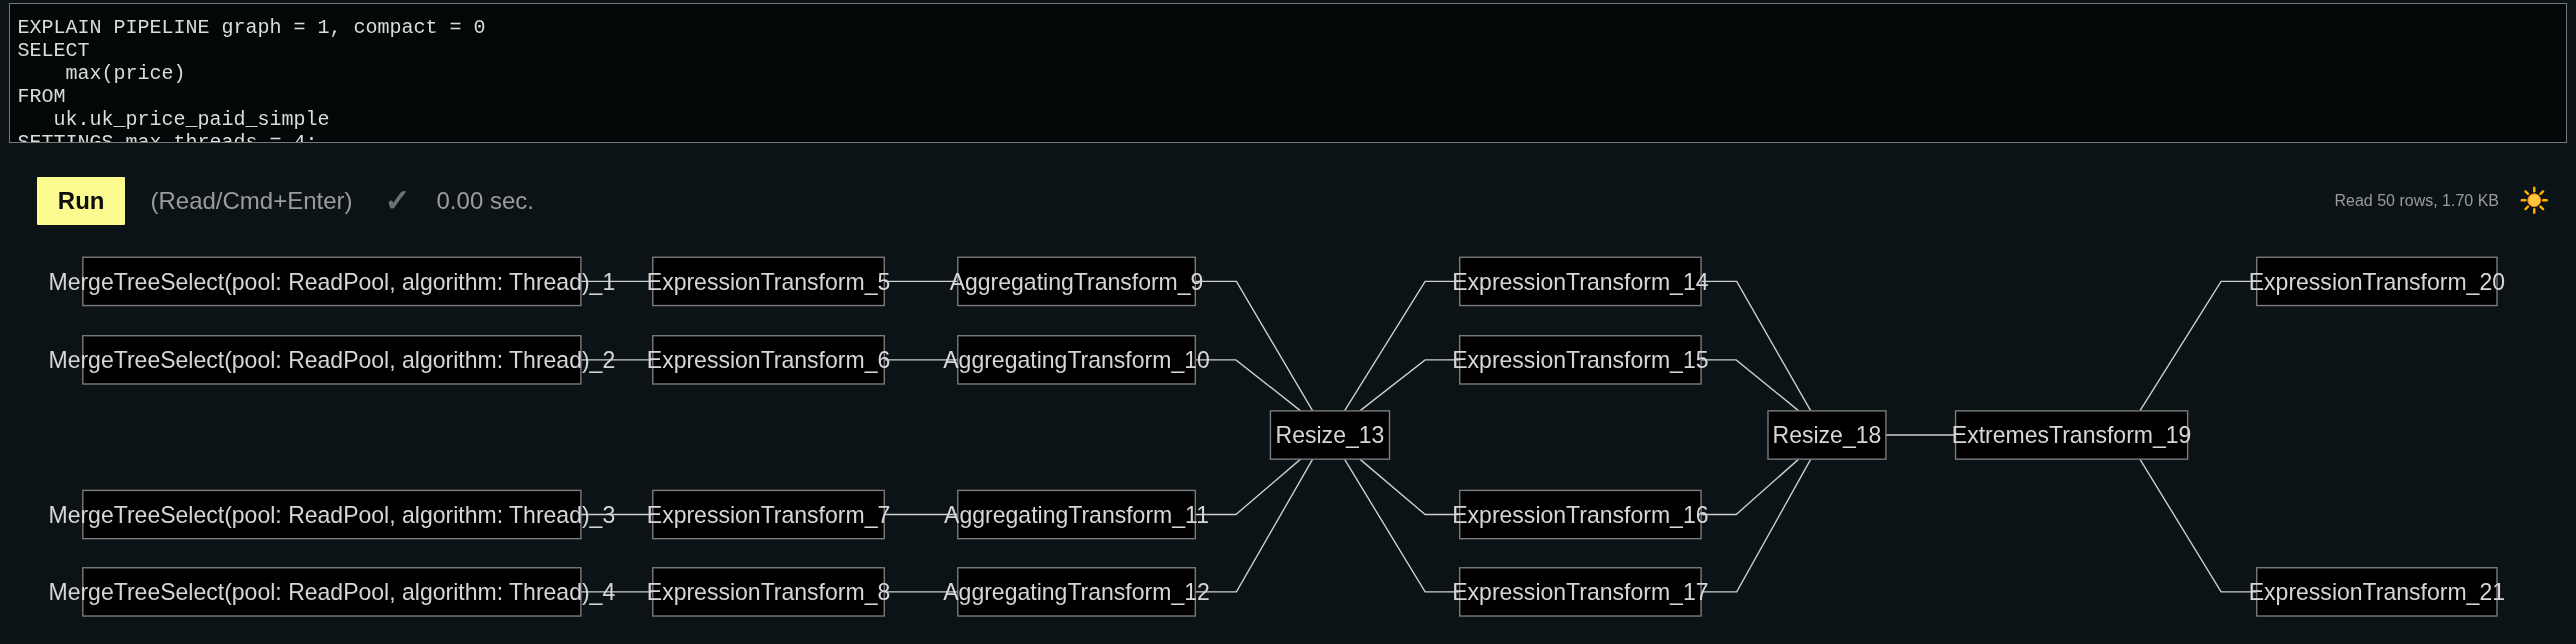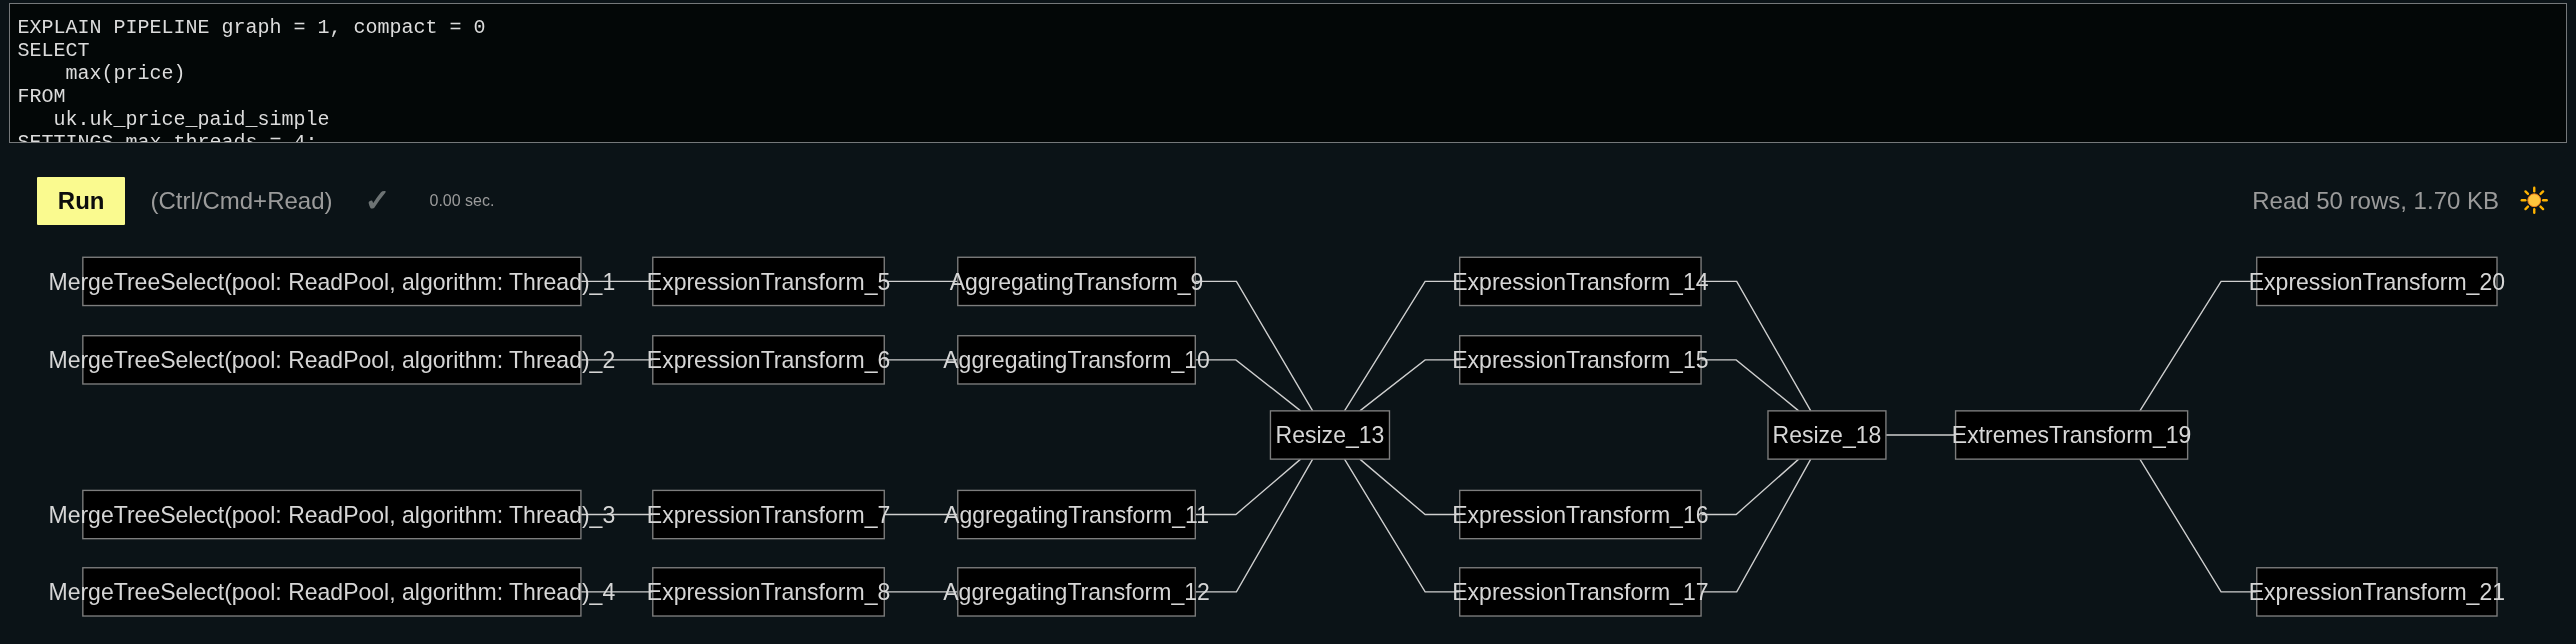--- a/index.html
+++ b/index.html
@@ -66,28 +66,28 @@
     font-size:24px;
   }
   .check{
     margin-left:32px;
     color:var(--check-gray);
     font-size:31px;
     font-weight:bold;
     line-height:1;
   }
   .elapsed{
-    margin-left:39px;
+    margin-left:26px;
     color:var(--muted-text);
-    font-size:16px;
+    font-size:24px;
   }
   .spacer{flex:1;}
   .stats{
     color:var(--muted-text);
-    font-size:24px;
+    font-size:16px;
     margin-left:40px;
   }
   .theme-toggle{
     margin-left:21px;
     width:28.5px;height:28.5px;
     display:inline-flex;
     align-items:center;
     justify-content:center;
     cursor:pointer;
   }
@@ -120,21 +120,21 @@
 
   <textarea class="editor" spellcheck="false" style="">EXPLAIN PIPELINE graph = 1, compact = 0
 SELECT
     max(price)
 FROM
    uk.uk_price_paid_simple
 SETTINGS max_threads = 4;</textarea>
 
   <div class="toolbar">
     <button class="run-btn">Run</button>
-    <span class="hint">(Ctrl/Cmd+Read)</span>
+    <span class="hint">(Read/Cmd+Enter)</span>
     <span class="check">✓</span>
     <span class="elapsed">0.00 sec.</span>
     <span class="spacer"></span>
     <span class="stats">Read 50 rows, 1.70 KB</span>
     <span class="theme-toggle">
       <svg width="28.5" height="28.5" viewBox="0 0 24 24">
         <g stroke="#ffb300" stroke-width="2" stroke-linecap="round">
           <line x1="12" y1="1.5" x2="12" y2="4.5"></line>
           <line x1="12" y1="19.5" x2="12" y2="22.5"></line>
           <line x1="1.5" y1="12" x2="4.5" y2="12"></line>

